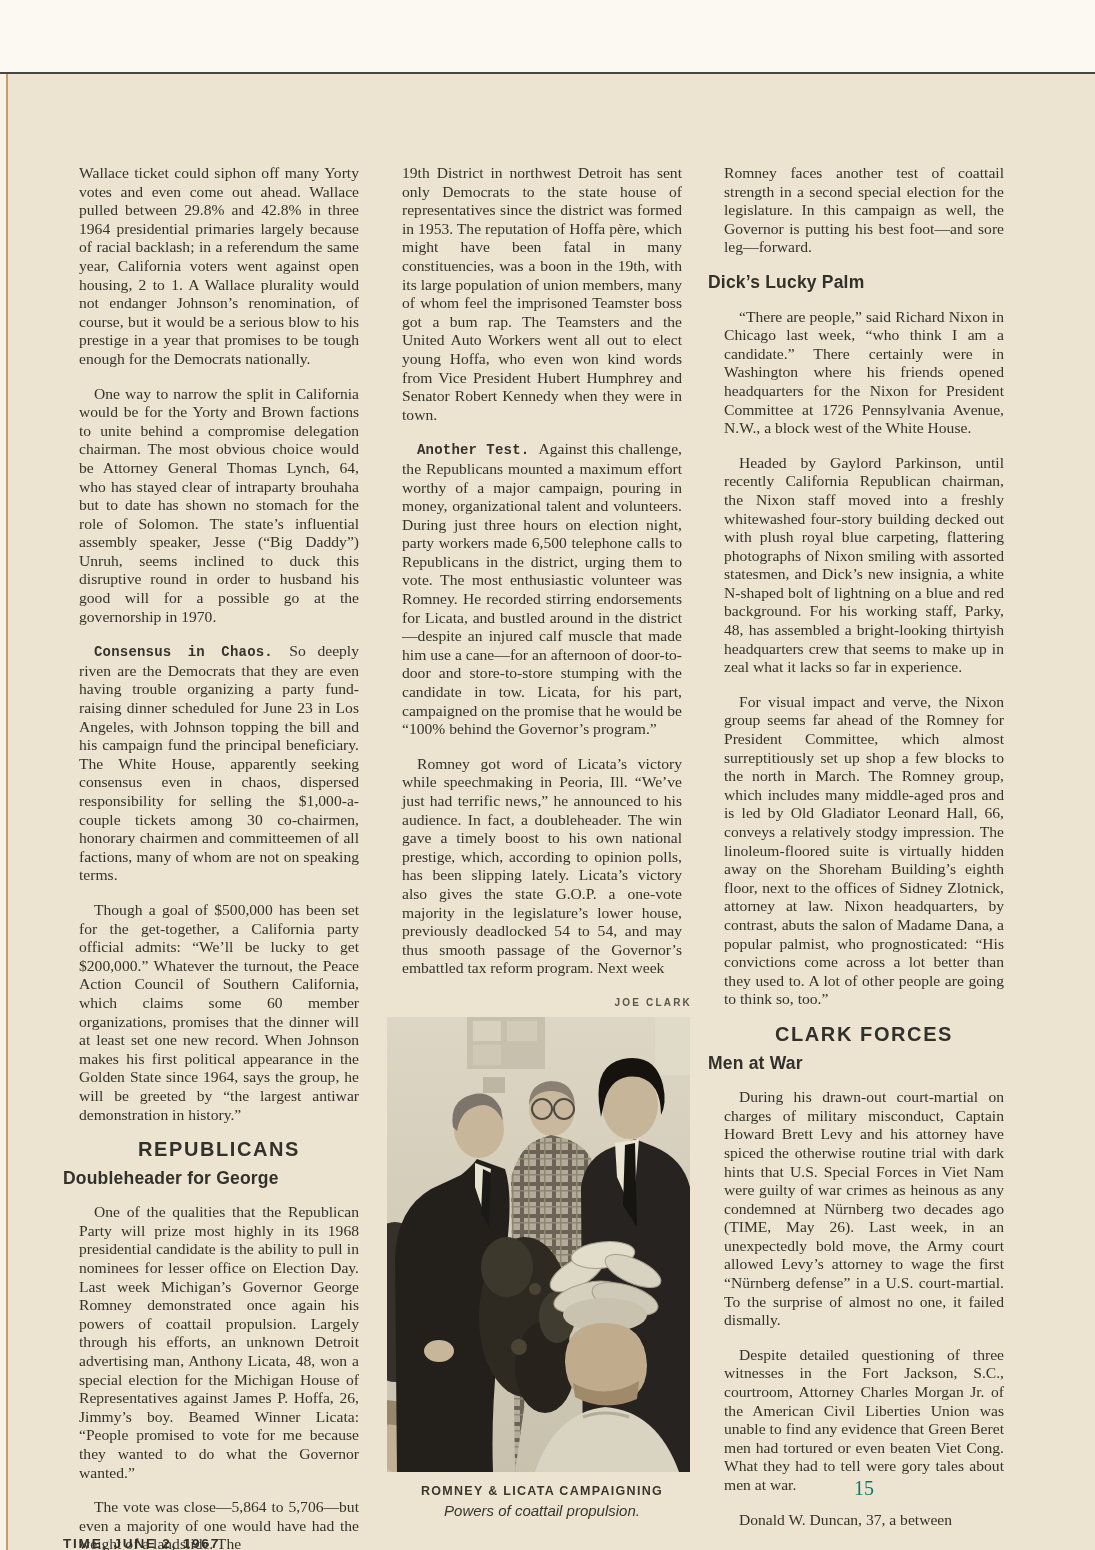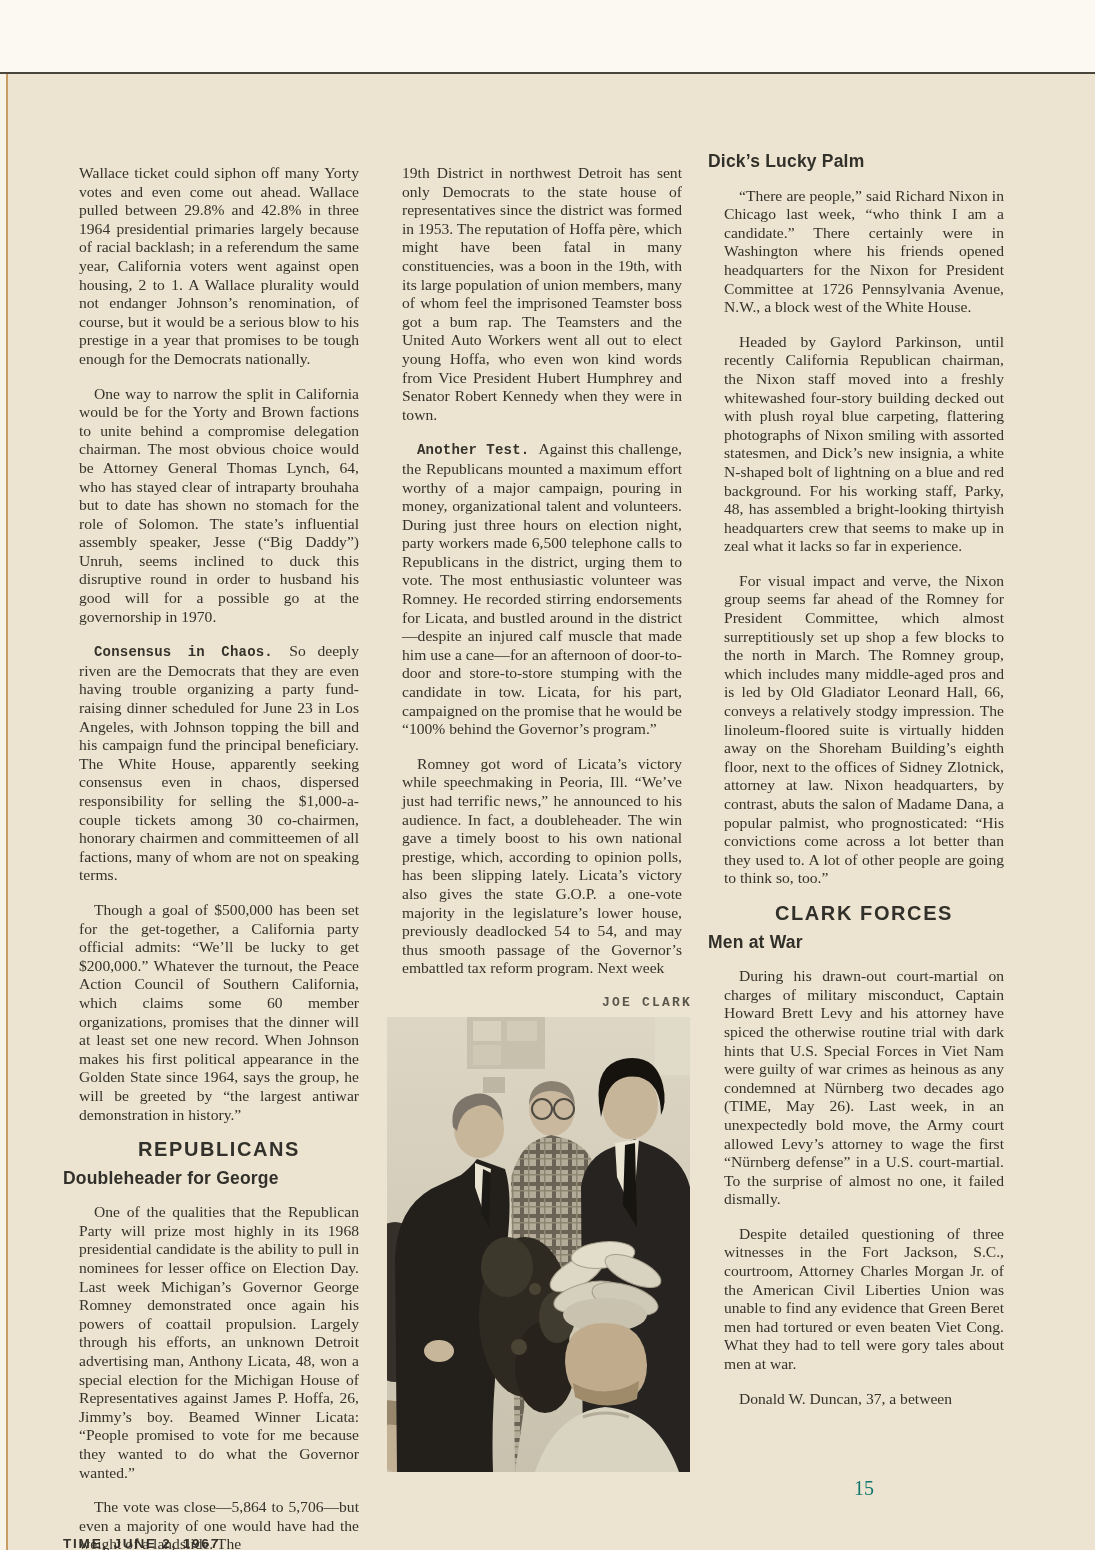--- a/index.html
+++ b/index.html
@@ -30,22 +30,22 @@
     font-family:"Liberation Sans", sans-serif;font-weight:bold;
     font-size:20px;letter-spacing:1.6px;text-align:center;
     margin:16px 0 10px;color:#32302a;
   }
   h3.subhead{
     font-family:"Liberation Sans", sans-serif;font-weight:bold;
     font-size:17.5px;letter-spacing:.2px;margin:4px 0 6px;color:#32302a;
   }
   .photo-figure{margin:0;}
   .photo-credit{
-    font-family:Liberation Mono, monospace;font-weight:bold;
-    font-size:13px;letter-spacing:2.2px;text-align:right;
+    font-family:Liberation Sans, sans-serif;font-weight:bold;
+    font-size:10px;letter-spacing:2.2px;text-align:right;
     color:#5a564c;margin:16px 6px 4px 0;
   }
   .photo-frame{width:303px;margin-left:1px;}
   .photo-frame svg{display:block;}
   .caption-title{
     font-family:"Liberation Sans", sans-serif;font-weight:bold;
     font-size:12.5px;letter-spacing:1.3px;text-align:center;
     margin-top:10px;color:#3a362e;
   }
   .caption-sub{
@@ -156,23 +156,28 @@
           <ellipse cx="200" cy="280" rx="34" ry="14" fill="#d5cfbd" stroke="#a69e8a" stroke-width="1" transform="rotate(-14 200 280)"></ellipse>
           <ellipse cx="238" cy="282" rx="34" ry="14" fill="#cfc9b7" stroke="#a69e8a" stroke-width="1" transform="rotate(16 238 282)"></ellipse>
           <ellipse cx="218" cy="298" rx="42" ry="17" fill="#c9c2af"></ellipse>
           <path d="M 178 345 Q 178 306 218 306 Q 258 306 260 348 Q 260 386 218 388 Q 180 386 178 345 Z" fill="#c0ac8d"></path>
           <path d="M 186 366 Q 218 384 252 364 L 250 382 Q 218 396 188 380 Z" fill="#9f8a6a"></path>
           <path d="M 148 455 Q 168 396 218 390 Q 270 394 292 455 Z" fill="#d9d3c1"></path>
           <path d="M 196 400 Q 218 392 242 400" fill="none" stroke="#b3ac98" stroke-width="3"></path>
         </g>
       </svg>
     </div>
+    <figcaption>
+      <div class="caption-title">ROMNEY &amp; LICATA CAMPAIGNING</div>
+      <div class="caption-sub">Powers of coattail propulsion.</div>
+    </figcaption>
   </figure>
   </div>
 <div class="col col-3">
+    <p class="">Romney faces another test of coattail strength in a second special election for the legislature. In this campaign as well, the Governor is putting his best foot—and sore leg—forward.</p>
     <h3 class="subhead">Dick’s Lucky Palm</h3>
     <p class="indent">“There are people,” said Richard Nixon in Chicago last week, “who think I am a candidate.” There certainly were in Washington where his friends opened headquarters for the Nixon for President Committee at 1726 Pennsylvania Avenue, N.W., a block west of the White House.</p>
     <p class="indent">Headed by Gaylord Parkinson, until recently California Republican chairman, the Nixon staff moved into a freshly whitewashed four-story building decked out with plush royal blue carpeting, flattering photographs of Nixon smiling with assorted statesmen, and Dick’s new insignia, a white N-shaped bolt of lightning on a blue and red background. For his working staff, Parky, 48, has assembled a bright-looking thirtyish headquarters crew that seems to make up in zeal what it lacks so far in experience.</p>
     <p class="indent">For visual impact and verve, the Nixon group seems far ahead of the Romney for President Committee, which almost surreptitiously set up shop a few blocks to the north in March. The Romney group, which includes many middle-aged pros and is led by Old Gladiator Leonard Hall, 66, conveys a relatively stodgy impression. The linoleum-floored suite is virtually hidden away on the Shoreham Building’s eighth floor, next to the offices of Sidney Zlotnick, attorney at law. Nixon headquarters, by contrast, abuts the salon of Madame Dana, a popular palmist, who prognosticated: “His convictions come across a lot better than they used to. A lot of other people are going to think so, too.”</p>
     <h2 class="section">CLARK FORCES</h2>
     <h3 class="subhead">Men at War</h3>
     <p class="indent">During his drawn-out court-martial on charges of military misconduct, Captain Howard Brett Levy and his attorney have spiced the otherwise routine trial with dark hints that U.S. Special Forces in Viet Nam were guilty of war crimes as heinous as any condemned at Nürnberg two decades ago (TIME, May 26). Last week, in an unexpectedly bold move, the Army court allowed Levy’s attorney to wage the first “Nürnberg defense” in a U.S. court-martial. To the surprise of almost no one, it failed dismally.</p>
     <p class="indent">Despite detailed questioning of three witnesses in the Fort Jackson, S.C., courtroom, Attorney Charles Morgan Jr. of the American Civil Liberties Union was unable to find any evidence that Green Beret men had tortured or even beaten Viet Cong. What they had to tell were gory tales about men at war.</p>
     <p class="indent">Donald W. Duncan, 37, a between</p>
   </div>

